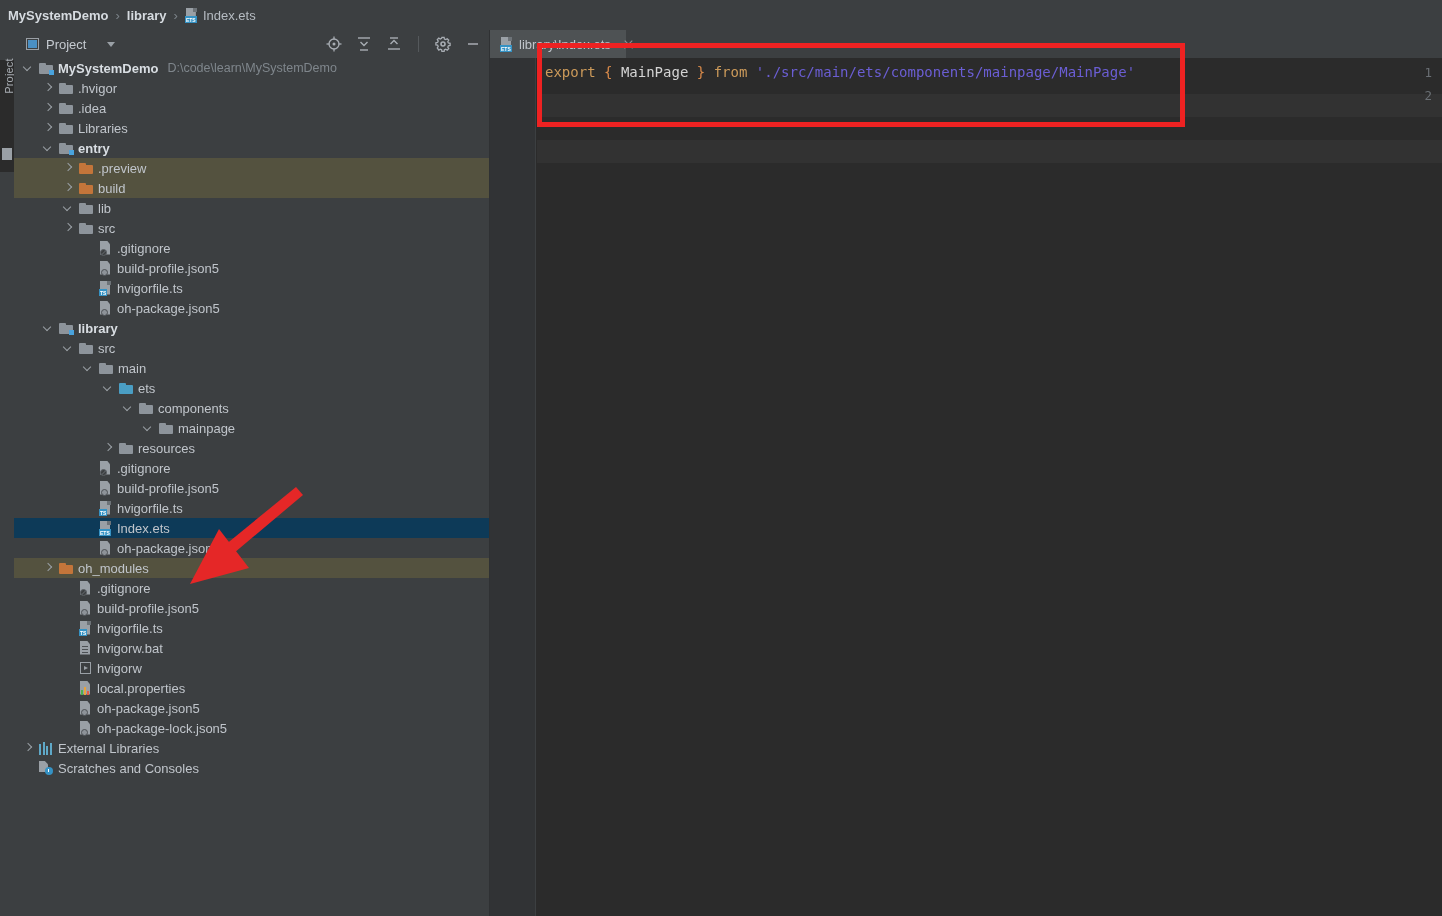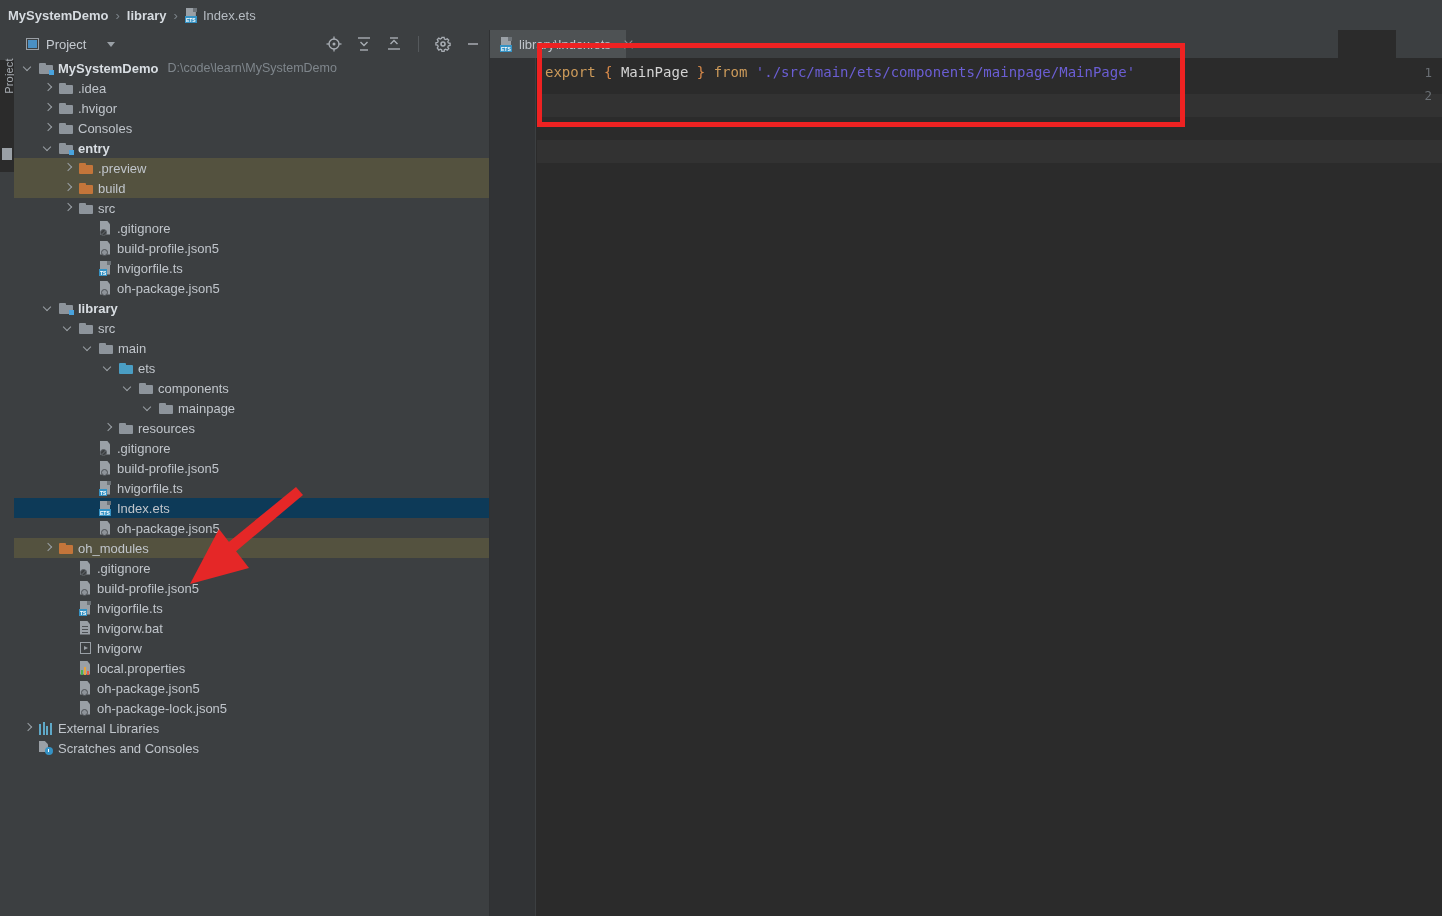--- a/index.html
+++ b/index.html
@@ -181,21 +181,21 @@
     clip-path:polygon(0 0, 70% 0, 100% 26%, 100% 100%, 0 100%);}
   .ico-bat .l1,.ico-bat .l2,.ico-bat .l3{position:absolute;left:3px;width:6px;height:1px;background:#4c5054;}
   .ico-bat .l1{top:5px;}.ico-bat .l2{top:8px;}.ico-bat .l3{top:11px;}
 
   
   .editor-area{
     position:absolute;left:490px;top:30px;width:952px;height:886px;
     background:#2b2b2b;
   }
   .tabbar{
-    position:absolute;left:0;top:0;width:848px;height:28px;
+    position:absolute;left:0;top:0;width:952px;height:28px;
     background:#3c3f41;
   }
   .tab{
     position:absolute;left:0;top:0;height:28px;
     display:flex;align-items:center;gap:6px;
     padding:0 8px 0 10px;
     background:#4e5254;
     box-sizing:border-box;
   }
   .tab-title{font-size:13px;color:#c0c5cb;}
@@ -333,39 +333,39 @@
           </span>
           <span class="row-label bold">MySystemDemo</span>
           <span class="row-path">D:\code\learn\MySystemDemo</span>
         </div>
         <div class="row" style="padding-left: 29px;">
           <span class="arrow r" style="margin-right: 6px;"></span>
           <span class="folder">
             <span class="ftab"></span>
             <span class="fbody"></span>
           </span>
+          <span class="row-label">.hvigor</span>
+        </div>
+        <div class="row" style="padding-left: 29px;">
+          <span class="arrow r" style="margin-right: 6px;"></span>
+          <span class="folder">
+            <span class="ftab"></span>
+            <span class="fbody"></span>
+          </span>
           <span class="row-label">.idea</span>
         </div>
         <div class="row" style="padding-left: 29px;">
           <span class="arrow r" style="margin-right: 6px;"></span>
           <span class="folder">
             <span class="ftab"></span>
             <span class="fbody"></span>
           </span>
-          <span class="row-label">.hvigor</span>
+          <span class="row-label">Libraries</span>
         </div>
         <div class="row" style="padding-left: 29px;">
-          <span class="arrow r" style="margin-right: 6px;"></span>
-          <span class="folder">
-            <span class="ftab"></span>
-            <span class="fbody"></span>
-          </span>
-          <span class="row-label">Consoles</span>
-        </div>
-        <div class="row" style="padding-left: 29px;">
           <span class="arrow d" style="margin-right: 6px;"></span>
           <span class="folder">
             <span class="ftab"></span>
             <span class="fbody"></span>
             <span class="mod"></span>
           </span>
           <span class="row-label bold">entry</span>
         </div>
         <div class="row excluded" style="padding-left: 49px;">
           <span class="arrow r" style="margin-right: 6px;"></span>
@@ -375,20 +375,28 @@
           </span>
           <span class="row-label">.preview</span>
         </div>
         <div class="row excluded" style="padding-left: 49px;">
           <span class="arrow r" style="margin-right: 6px;"></span>
           <span class="folder orange">
             <span class="ftab"></span>
             <span class="fbody"></span>
           </span>
           <span class="row-label">build</span>
+        </div>
+        <div class="row" style="padding-left: 49px;">
+          <span class="arrow d" style="margin-right: 6px;"></span>
+          <span class="folder">
+            <span class="ftab"></span>
+            <span class="fbody"></span>
+          </span>
+          <span class="row-label">lib</span>
         </div>
         <div class="row" style="padding-left: 49px;">
           <span class="arrow r" style="margin-right: 6px;"></span>
           <span class="folder">
             <span class="ftab"></span>
             <span class="fbody"></span>
           </span>
           <span class="row-label">src</span>
         </div>
         <div class="row" style="padding-left: 69px;">

